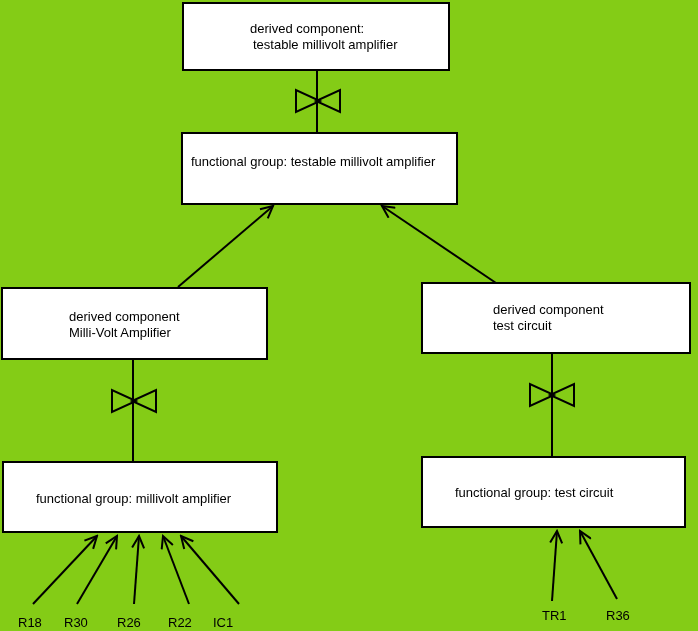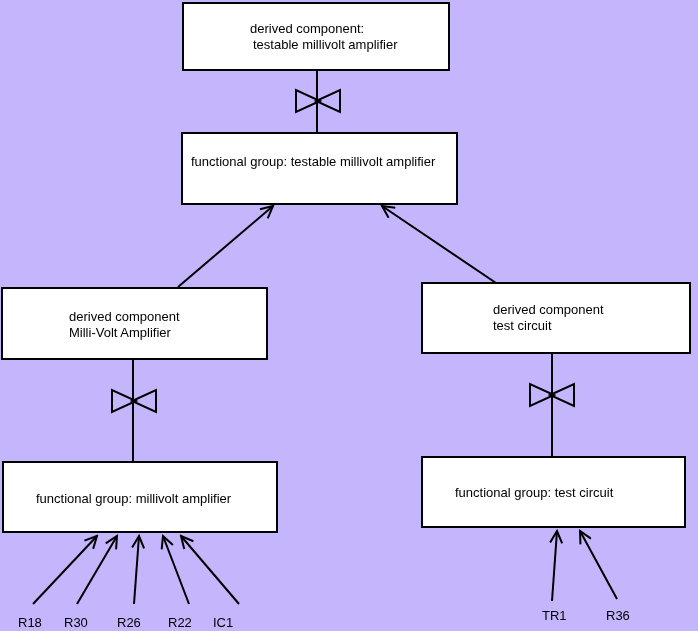--- a/index.html
+++ b/index.html
@@ -4,21 +4,21 @@
 <style>
   html, body {
     margin: 0;
     padding: 0;
     background: #ffffff;
   }
   #canvas {
     position: relative;
     width: 698px;
     height: 631px;
-    background: #c4b5fd;
+    background: #84cc16;
     font-family: "Liberation Sans", sans-serif;
   }
   svg text {
     font-family: "Liberation Sans", sans-serif;
     font-size: 13px;
     fill: #000000;
   }
   .node-rect {
     fill: #ffffff;
     stroke: #000000;

